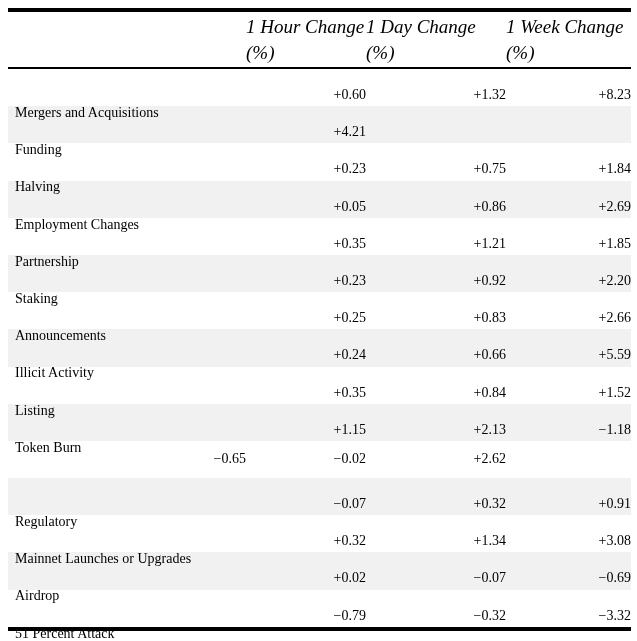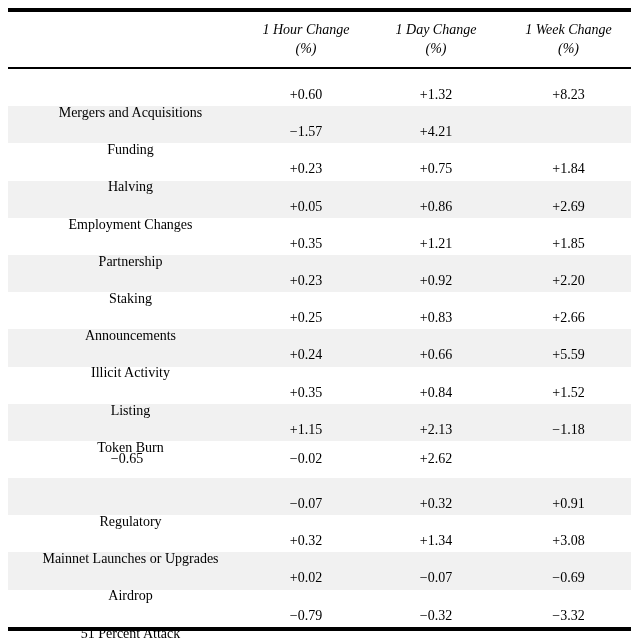--- a/index.html
+++ b/index.html
@@ -21,30 +21,29 @@
   .grid-row{
     display:grid;
     grid-template-columns:238px 120px 140px 125px;
     align-items:center;
   }
   .hdr-row{
     height:55px;
     border-bottom:2px solid var(--border-color);
   }
   .hdr-cell{
-    text-align:center;
     font-style:italic;
-    font-size:14px;
+    font-size:19px;
     line-height:1.35;
   }
   .data-row{height:37.2px;}
   .data-row.alt{background:var(--alt-bg);}
   .cell{font-size:14px;}
-  .cell.cat{padding-left:7px;text-align:center;margin-top:36px;}
-  .cell.num{text-align:center;}
+  .cell.cat{padding-left:7px;text-align:left;margin-top:36px;}
+  .cell.num{text-align:right;}
 </style>
 </head>
 <body>
 
 <div class="tbl">
   <div class="rule-thick"></div>
 
   <div class="grid-row hdr-row">
     <div class="hdr-cell"></div>
     <div class="hdr-cell">
@@ -63,21 +62,20 @@
 
   <div id="rows">
       <div class="grid-row data-row">
         <div class="cell cat">Mergers and Acquisitions</div>
         <div class="cell num">+0.60</div>
         <div class="cell num">+1.32</div>
         <div class="cell num">+8.23</div>
       </div>
       <div class="grid-row data-row alt">
         <div class="cell cat">Funding</div>
-        <div class="cell num">−1.57</div>
         <div class="cell num">+4.21</div>
       </div>
       <div class="grid-row data-row">
         <div class="cell cat">Halving</div>
         <div class="cell num">+0.23</div>
         <div class="cell num">+0.75</div>
         <div class="cell num">+1.84</div>
       </div>
       <div class="grid-row data-row alt">
         <div class="cell cat">Employment Changes</div>

